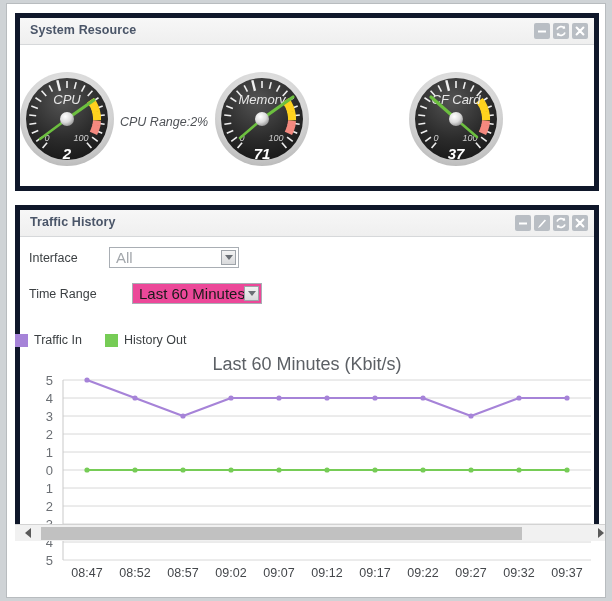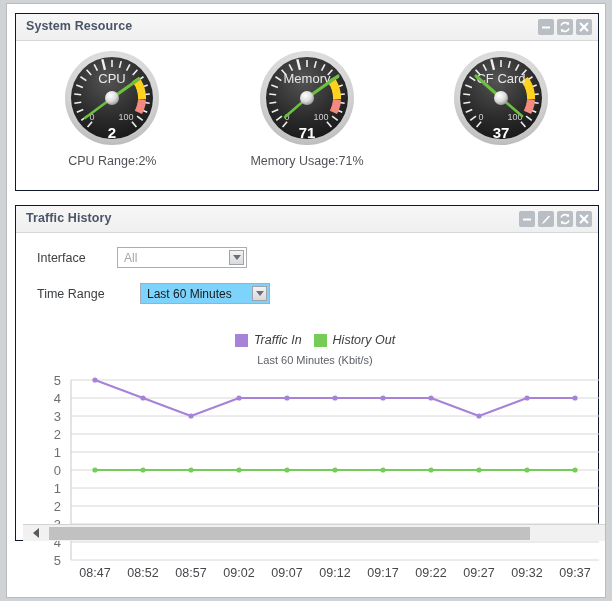--- a/index.html
+++ b/index.html
@@ -25,21 +25,21 @@
     width: 600px; height: 595px;
     background: #ffffff;
     border: 1px solid #b8bcbf;
     box-sizing: border-box;
     overflow: hidden;
   }
 
   
   .panel { position: absolute; left: 8px; box-sizing: border-box; }
   .panel-frame {
-    border: 1px solid #0f172a;
+    border: 5px solid #0f172a;
     background: #ffffff;
     box-sizing: border-box;
     height: 100%;
   }
   .panel-title {
     position: relative;
     height: 27px;
     background: linear-gradient(to bottom, #f7f7f7 0%, #efefef 100%);
     border-bottom: 1px solid #d6d8da;
     box-sizing: border-box;
@@ -65,48 +65,49 @@
 
   
   #sysres { top: 9px; width: 584px; height: 178px; }
   .gauges-row {
     position: absolute; left: 0; top: 27px;
     width: 100%; height: 150px;
     display: flex;
   }
   .gauge-cell {
     flex: 1 1 0;
-    display: flex; flex-direction: column; align-items: center;
+    display: flex; flex-direction: row; align-items: center;
     padding-top: 8px;
+    font-style: italic;
   }
   .gauge-wrap { position: relative; width: 105px; height: 100px; }
   .gauge-caption {
     margin-top: 6px;
     font-size: 12.5px;
     color: #4f5257;
     white-space: nowrap;
   }
 
   
   #traffic { top: 201px; width: 584px; height: 336px; }
-  .th-body { position: absolute; left: 0; top: 27px; width: 100%; bottom: 0; margin-left: 8px; }
+  .th-body { position: absolute; left: 0; top: 27px; width: 100%; bottom: 0; }
 
   .form-row { position: absolute; display: flex; align-items: center; }
   .form-label { font-size: 12.5px; color: #3c4043; white-space: nowrap; }
   .combo {
     position: relative;
     height: 21px;
     border: 1px solid #a9aeb4;
-    background: #7dd3fc;
+    background: #ec4899;
     box-sizing: border-box;
     display: flex; align-items: center;
     cursor: pointer;
   }
   .combo .combo-text {
-    font-size: 12px;
+    font-size: 15px;
     padding-left: 6px;
     white-space: nowrap;
     color: #1a1a1a;
   }
   .combo.disabled { background: #ffffff; }
   .combo.disabled .combo-text { color: #a3a7ac; }
   .combo-arrow {
     position: absolute; right: 2px; top: 2px;
     width: 15px; height: 15px;
     background: linear-gradient(to bottom, #f3f3f3, #d9dadc);
@@ -119,32 +120,32 @@
     width: 0; height: 0;
     border-left: 4px solid transparent;
     border-right: 4px solid transparent;
     border-top: 5px solid #6a6f75;
   }
 
   
   .legend {
     position: absolute;
     top: 101px; left: 0; width: 100%;
-    display: flex; justify-content: center; align-items: center; gap: 12px; font-style: italic;
+    display: flex; align-items: center; gap: 23px;
   }
   .legend-item { display: flex; align-items: center; gap: 6px; }
   .legend-swatch { width: 13px; height: 13px; }
   .legend-label { font-size: 12.5px; color: #3c4043; white-space: nowrap; }
 
   
   .chart-area { position: absolute; left: 0; top: 122px; width: 100%; height: 230px; }
   .chart-title {
     position: absolute; top: 0; left: 0; width: 100%;
     text-align: center;
-    font-size: 11px; color: #5c6065;
+    font-size: 18px; color: #5c6065;
   }
   .chart-canvas { position: absolute; left: 0; top: 18px; width: 100%; height: 212px; }
 
   
   .hscroll {
     position: absolute;
     left: 0; bottom: 0;
     width: 598px; height: 17px;
     background: #f1f1f1;
     border-top: 1px solid #d3d3d3;
@@ -451,21 +452,20 @@
               </g>
               <text x="52" y="35" text-anchor="middle" font-family="Liberation Sans, sans-serif" font-size="13" fill="#e8e8e8">Memory</text>
               <text x="32" y="72" text-anchor="middle" font-family="Liberation Sans, sans-serif" font-size="9" fill="#cfcfcf">0</text>
               <text x="66" y="72" text-anchor="middle" font-family="Liberation Sans, sans-serif" font-size="9" fill="#cfcfcf">100</text>
               <line x1="52" y1="50" x2="30" y2="69" stroke="#6cbf3f" stroke-width="2.6" stroke-linecap="round"></line>
               <line x1="52" y1="50" x2="83" y2="28" stroke="#6cbf3f" stroke-width="3.2" stroke-linecap="round"></line>
               <circle cx="52" cy="50" r="7" fill="url(#hubg1)"></circle>
               <text x="52" y="90" text-anchor="middle" font-family="Liberation Sans, sans-serif" font-size="15" font-weight="bold" fill="#ffffff">71</text>
             </svg>
           </div>
-          <div class="gauge-caption">Memory Usage:71%</div>
         </div>
 
         <div class="gauge-cell">
           <div class="gauge-wrap">
             <svg width="105" height="100" viewBox="0 0 105 100">
               <defs>
                 <radialGradient id="bezelg2" cx="50%" cy="35%" r="70%">
                   <stop offset="0%" stop-color="#f0f0f0"></stop>
                       <stop offset="70%" stop-color="#d2d2d2"></stop>
                       <stop offset="100%" stop-color="#b5b5b5"></stop>

